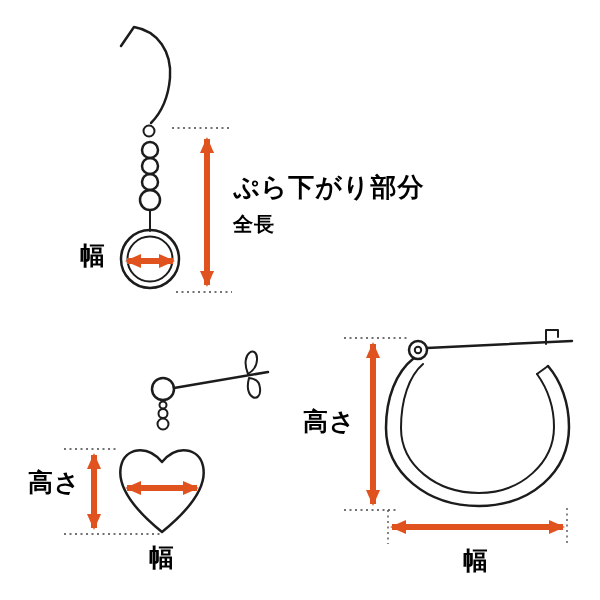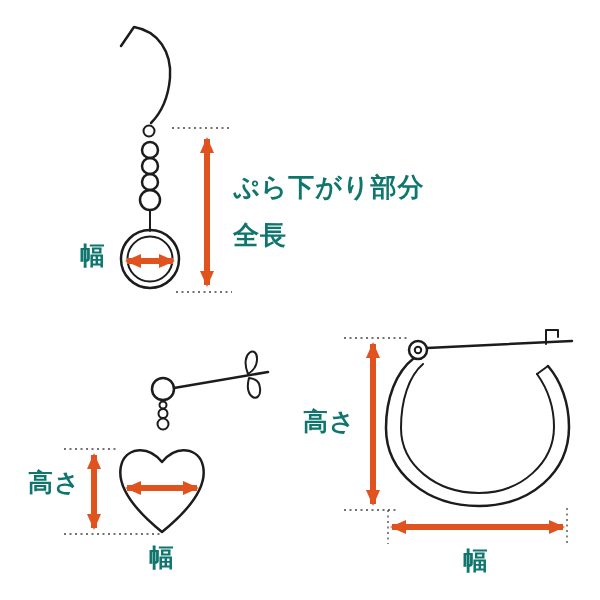--- a/index.html
+++ b/index.html
@@ -1,19 +1,19 @@
 <!DOCTYPE html>
 <html><head>
 <meta charset="utf-8">
 <style>
   html,body{margin:0;padding:0;background:#fff}
   .page{position:relative;width:600px;height:600px;background:#ffffff;overflow:hidden;
         font-family:"DejaVu Sans","Liberation Sans",sans-serif}
   .page svg{position:absolute;left:0;top:0}
-  .label{position:absolute;font-weight:bold;color:#0f766e;white-space:nowrap;letter-spacing:1px;line-height:1.2}
+  .label{position:absolute;font-weight:bold;color:#000000;white-space:nowrap;letter-spacing:1px;line-height:1.2}
   .ink{stroke:#1c1c1c;fill:none;stroke-width:2.5;stroke-linecap:round;stroke-linejoin:round}
   .ink-thin{stroke:#1c1c1c;fill:none;stroke-width:2;stroke-linecap:round;stroke-linejoin:round}
   .dot{stroke:#444;fill:none;stroke-width:1.3;stroke-dasharray:2 3.5}
   .arrow{fill:none;stroke-width:6}
 </style>
 </head>
 <body>
 
 <div class="page">
 
@@ -76,19 +76,19 @@
       <line class="arrow" marker-start="url(#ah)" marker-end="url(#ah)" x1="207" y1="139" x2="207" y2="285" stroke="#e0521e"></line>
       <line class="arrow" marker-start="url(#ah)" marker-end="url(#ah)" x1="127" y1="488" x2="197" y2="488" stroke="#e0521e"></line>
       <line class="arrow" marker-start="url(#ah)" marker-end="url(#ah)" x1="94" y1="455" x2="94" y2="528" stroke="#e0521e"></line>
       <line class="arrow" marker-start="url(#ah)" marker-end="url(#ah)" x1="373" y1="344" x2="373" y2="504" stroke="#e0521e"></line>
       <line class="arrow" marker-start="url(#ah)" marker-end="url(#ah)" x1="392" y1="527" x2="563" y2="527" stroke="#e0521e"></line>
     </g>
   </svg>
 
   <div class="label" style="left:80px;top:241px;font-size:25px">幅</div>
   <div class="label" style="left:233px;top:172px;font-size:26px">ぷら下がり部分</div>
-  <div class="label" style="left:233px;top:220px;font-size:26px">全長</div>
+  <div class="label" style="left:233px;top:212px;font-size:20px">全長</div>
   <div class="label" style="left:28px;top:468px;font-size:25px">高さ</div>
   <div class="label" style="left:149px;top:543px;font-size:25px">幅</div>
   <div class="label" style="left:303px;top:407px;font-size:25px">高さ</div>
   <div class="label" style="left:463px;top:546px;font-size:25px">幅</div>
 
 </div>
 
 </body></html>

